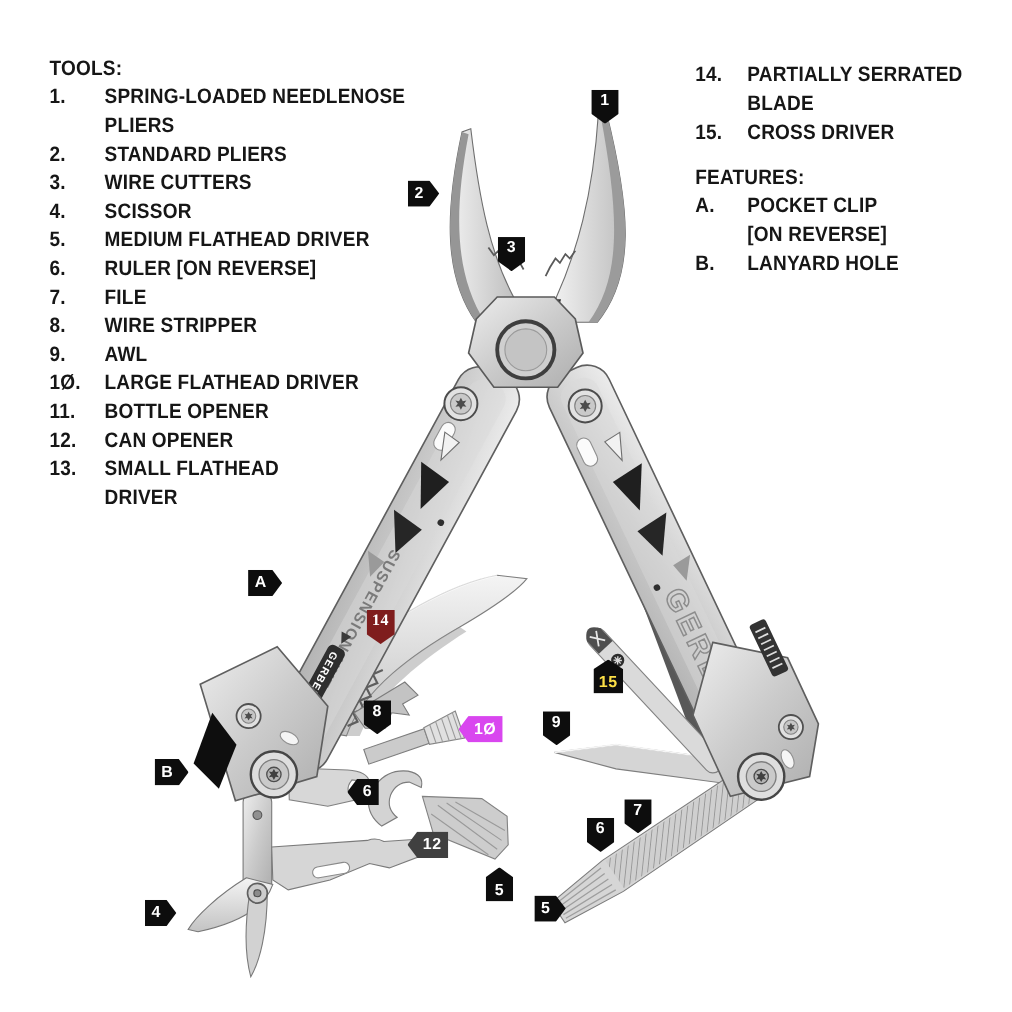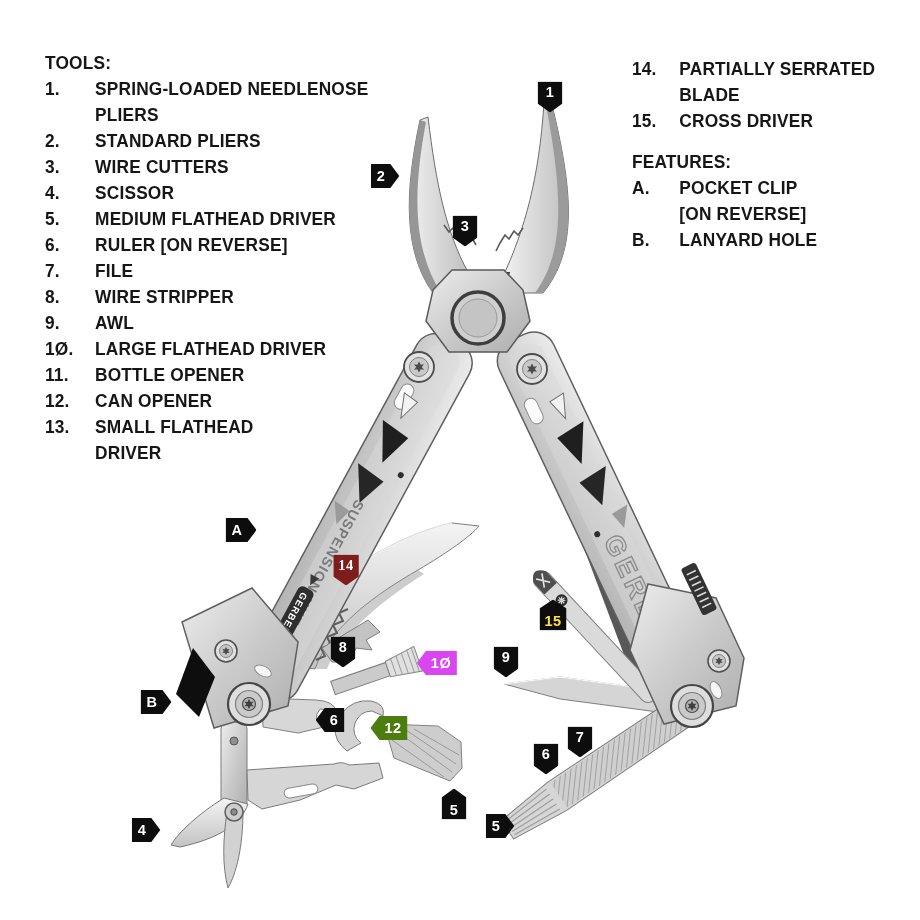--- a/index.html
+++ b/index.html
@@ -296,20 +296,20 @@
       <div class="badge dir-right" style="left: 385px; top: 176px; background: rgb(13, 13, 13); color: rgb(255, 255, 255);">2</div>
       <div class="badge dir-down" style="left: 465px; top: 231px; background: rgb(13, 13, 13); color: rgb(255, 255, 255);">3</div>
       <div class="badge dir-right" style="left: 241px; top: 530px; background: rgb(13, 13, 13); color: rgb(255, 255, 255);">A</div>
       <div class="badge dir-down" style="left: 346px; top: 570px; background: #7f1d1d; color: rgb(255, 255, 255); font-family: Liberation Serif, serif;">14</div>
       <div class="badge dir-up" style="left: 553px; top: 615px; background: rgb(13, 13, 13); color: #fde047;">15</div>
       <div class="badge dir-down" style="left: 343px; top: 652px; background: rgb(13, 13, 13); color: rgb(255, 255, 255);">8</div>
       <div class="badge dir-down" style="left: 506px; top: 662px; background: rgb(13, 13, 13); color: rgb(255, 255, 255);">9</div>
       <div class="badge dir-left" style="left: 437px; top: 663px; background: #d946ef; color: rgb(255, 255, 255);">1Ø</div>
       <div class="badge dir-right" style="left: 156px; top: 702px; background: rgb(13, 13, 13); color: rgb(255, 255, 255);">B</div>
       <div class="badge dir-left" style="left: 330px; top: 720px; background: rgb(13, 13, 13); color: rgb(255, 255, 255);">6</div>
-      <div class="badge dir-left" style="left: 389px; top: 728px; background: #4d7c0f; color: rgb(255, 255, 255);">12</div>
+      <div class="badge dir-left" style="left: 389px; top: 768px; background: #404040; color: rgb(255, 255, 255);">12</div>
       <div class="badge dir-down" style="left: 580px; top: 742px; background: rgb(13, 13, 13); color: rgb(255, 255, 255);">7</div>
       <div class="badge dir-down" style="left: 546px; top: 759px; background: rgb(13, 13, 13); color: rgb(255, 255, 255);">6</div>
       <div class="badge dir-up" style="left: 454px; top: 804px; background: rgb(13, 13, 13); color: rgb(255, 255, 255);">5</div>
       <div class="badge dir-right" style="left: 500px; top: 826px; background: rgb(13, 13, 13); color: rgb(255, 255, 255);">5</div>
       <div class="badge dir-right" style="left: 146px; top: 830px; background: rgb(13, 13, 13); color: rgb(255, 255, 255);">4</div>
     </div>
 </div>
 
 </body></html>

